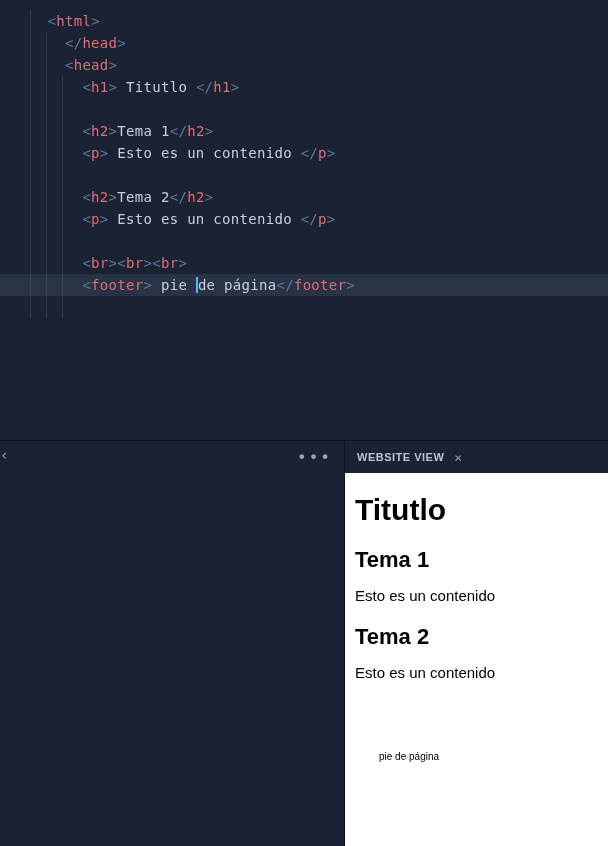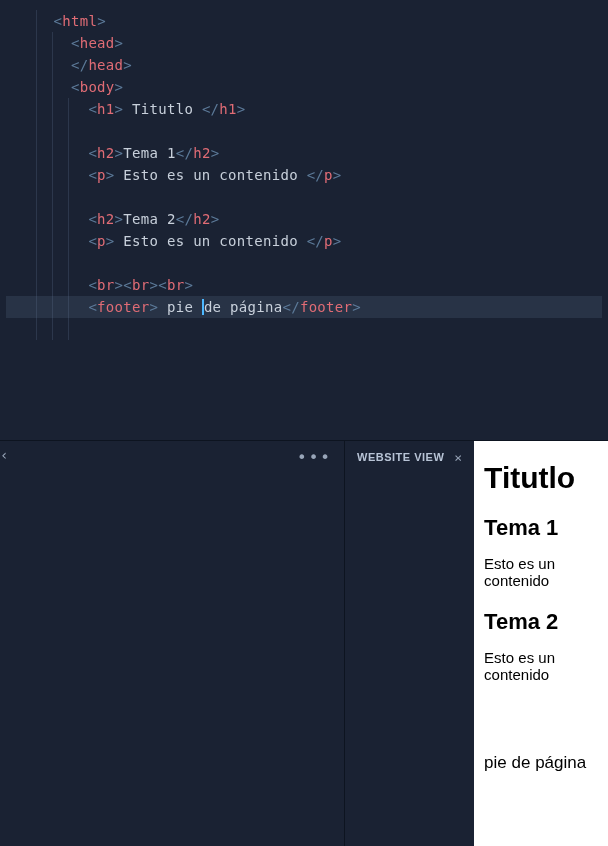--- a/index.html
+++ b/index.html
@@ -12,21 +12,21 @@
       height: 846px;
       background: #1a2233;
       font-family: 'Consolas', 'Monaco', monospace;
       overflow: hidden;
       position: relative;
     }
     .editor-pane {
       width: 608px;
       height: 440px;
       background: #1a2233;
-      padding: 10px 6px;
+      padding: 10px 0;
       font-size: 14px;
       line-height: 22px;
       letter-spacing: 0.3px;
     }
     .code-line {
       padding-left: 30px;
       white-space: pre;
       position: relative;
     }
     .highlighted-line {
@@ -100,21 +100,21 @@
       color: #98a5b8;
       font-size: 16px;
       letter-spacing: 2px;
       cursor: pointer;
     }
     
     .right-panel {
       width: 264px;
       background: #1a2233;
       display: flex;
-      flex-direction: row;
+      flex-direction: column;
       border-left: 1px solid #0d1420;
     }
     
     .tab-bar {
       height: 32px;
       display: flex;
       align-items: center;
       padding: 0 12px;
       gap: 10px;
     }
@@ -159,31 +159,31 @@
     .preview p {
       font-size: 15px;
       margin-bottom: 20px;
     }
     
     .preview .br-space {
       height: 50px;
     }
     
     .preview footer {
-      font-size: 17px;
+      font-size: 10px;
+      margin-left: 24px;
     }
   </style>
 </head>
 <body>
 
 <div class="editor-pane" id="editor">
     <div class="code-line"><span class="indent-guide"><span class="guide-line" style="left:30px"></span></span>  <span class="punct">&lt;</span><span class="tag-open">html</span><span class="punct">&gt;</span></div>
+    <div class="code-line"><span class="indent-guide"><span class="guide-line" style="left:30px"></span><span class="guide-line" style="left:46px"></span></span>    <span class="punct">&lt;/</span><span class="tag-open">head</span><span class="punct">&gt;</span></div>
     <div class="code-line"><span class="indent-guide"><span class="guide-line" style="left:30px"></span><span class="guide-line" style="left:46px"></span></span>    <span class="punct">&lt;</span><span class="tag-open">head</span><span class="punct">&gt;</span></div>
-    <div class="code-line"><span class="indent-guide"><span class="guide-line" style="left:30px"></span><span class="guide-line" style="left:46px"></span></span>    <span class="punct">&lt;/</span><span class="tag-open">head</span><span class="punct">&gt;</span></div>
-    <div class="code-line"><span class="indent-guide"><span class="guide-line" style="left:30px"></span><span class="guide-line" style="left:46px"></span></span>    <span class="punct">&lt;</span><span class="tag-open">body</span><span class="punct">&gt;</span></div>
     <div class="code-line"><span class="indent-guide"><span class="guide-line" style="left:30px"></span><span class="guide-line" style="left:46px"></span><span class="guide-line" style="left:62px"></span></span>      <span class="punct">&lt;</span><span class="tag-open">h1</span><span class="punct">&gt;</span><span class="text"> Titutlo </span><span class="punct">&lt;/</span><span class="tag-open">h1</span><span class="punct">&gt;</span></div>
     <div class="code-line"><span class="indent-guide"><span class="guide-line" style="left:30px"></span><span class="guide-line" style="left:46px"></span><span class="guide-line" style="left:62px"></span></span>      &nbsp;</div>
     <div class="code-line"><span class="indent-guide"><span class="guide-line" style="left:30px"></span><span class="guide-line" style="left:46px"></span><span class="guide-line" style="left:62px"></span></span>      <span class="punct">&lt;</span><span class="tag-open">h2</span><span class="punct">&gt;</span><span class="text">Tema 1</span><span class="punct">&lt;/</span><span class="tag-open">h2</span><span class="punct">&gt;</span></div>
     <div class="code-line"><span class="indent-guide"><span class="guide-line" style="left:30px"></span><span class="guide-line" style="left:46px"></span><span class="guide-line" style="left:62px"></span></span>      <span class="punct">&lt;</span><span class="tag-open">p</span><span class="punct">&gt;</span><span class="text"> Esto es un contenido </span><span class="punct">&lt;/</span><span class="tag-open">p</span><span class="punct">&gt;</span></div>
     <div class="code-line"><span class="indent-guide"><span class="guide-line" style="left:30px"></span><span class="guide-line" style="left:46px"></span><span class="guide-line" style="left:62px"></span></span>      &nbsp;</div>
     <div class="code-line"><span class="indent-guide"><span class="guide-line" style="left:30px"></span><span class="guide-line" style="left:46px"></span><span class="guide-line" style="left:62px"></span></span>      <span class="punct">&lt;</span><span class="tag-open">h2</span><span class="punct">&gt;</span><span class="text">Tema 2</span><span class="punct">&lt;/</span><span class="tag-open">h2</span><span class="punct">&gt;</span></div>
     <div class="code-line"><span class="indent-guide"><span class="guide-line" style="left:30px"></span><span class="guide-line" style="left:46px"></span><span class="guide-line" style="left:62px"></span></span>      <span class="punct">&lt;</span><span class="tag-open">p</span><span class="punct">&gt;</span><span class="text"> Esto es un contenido </span><span class="punct">&lt;/</span><span class="tag-open">p</span><span class="punct">&gt;</span></div>
     <div class="code-line"><span class="indent-guide"><span class="guide-line" style="left:30px"></span><span class="guide-line" style="left:46px"></span><span class="guide-line" style="left:62px"></span></span>      &nbsp;</div>
     <div class="code-line"><span class="indent-guide"><span class="guide-line" style="left:30px"></span><span class="guide-line" style="left:46px"></span><span class="guide-line" style="left:62px"></span></span>      <span class="punct">&lt;</span><span class="tag-open">br</span><span class="punct">&gt;</span><span class="punct">&lt;</span><span class="tag-open">br</span><span class="punct">&gt;</span><span class="punct">&lt;</span><span class="tag-open">br</span><span class="punct">&gt;</span></div>
     <div class="code-line highlighted-line"><span class="indent-guide"><span class="guide-line" style="left:30px"></span><span class="guide-line" style="left:46px"></span><span class="guide-line" style="left:62px"></span></span>      <span class="punct">&lt;</span><span class="tag-open">footer</span><span class="punct">&gt;</span><span class="text"> pie </span><span class="cursor"></span><span class="text">de página</span><span class="punct">&lt;/</span><span class="tag-open">footer</span><span class="punct">&gt;</span></div>

